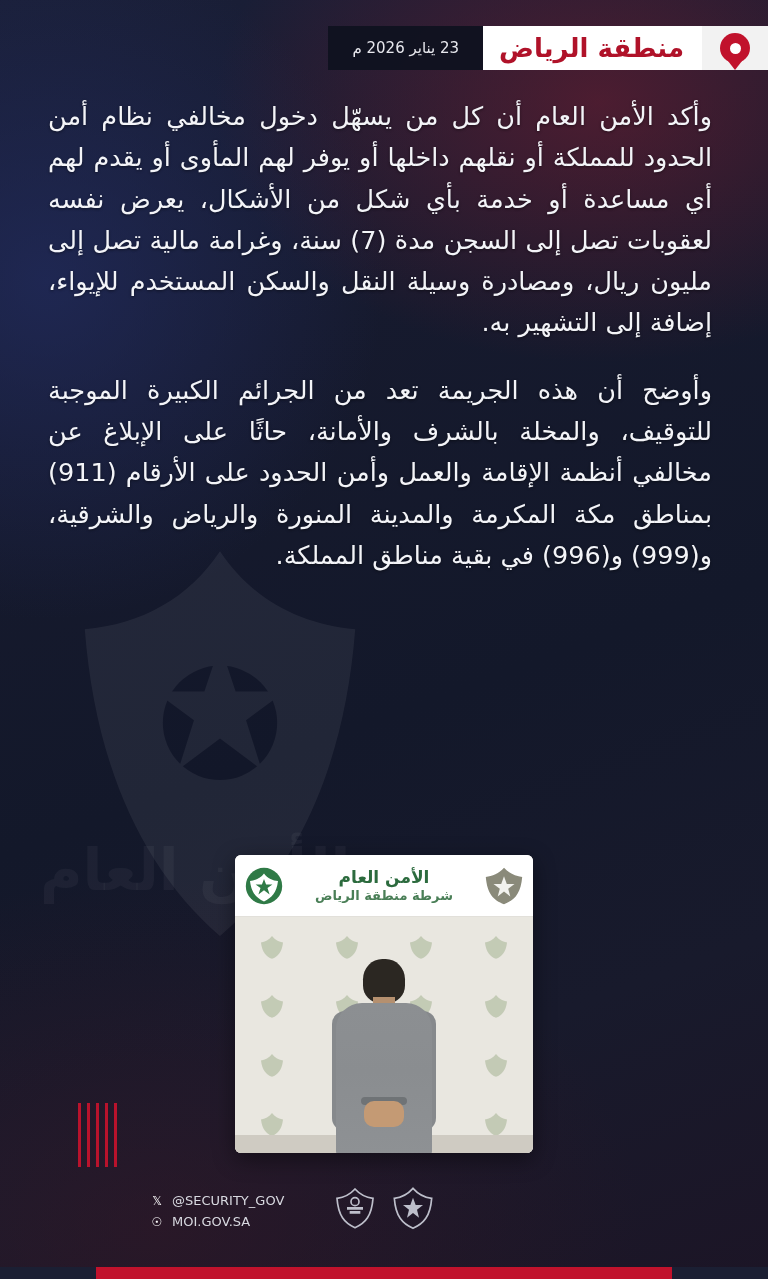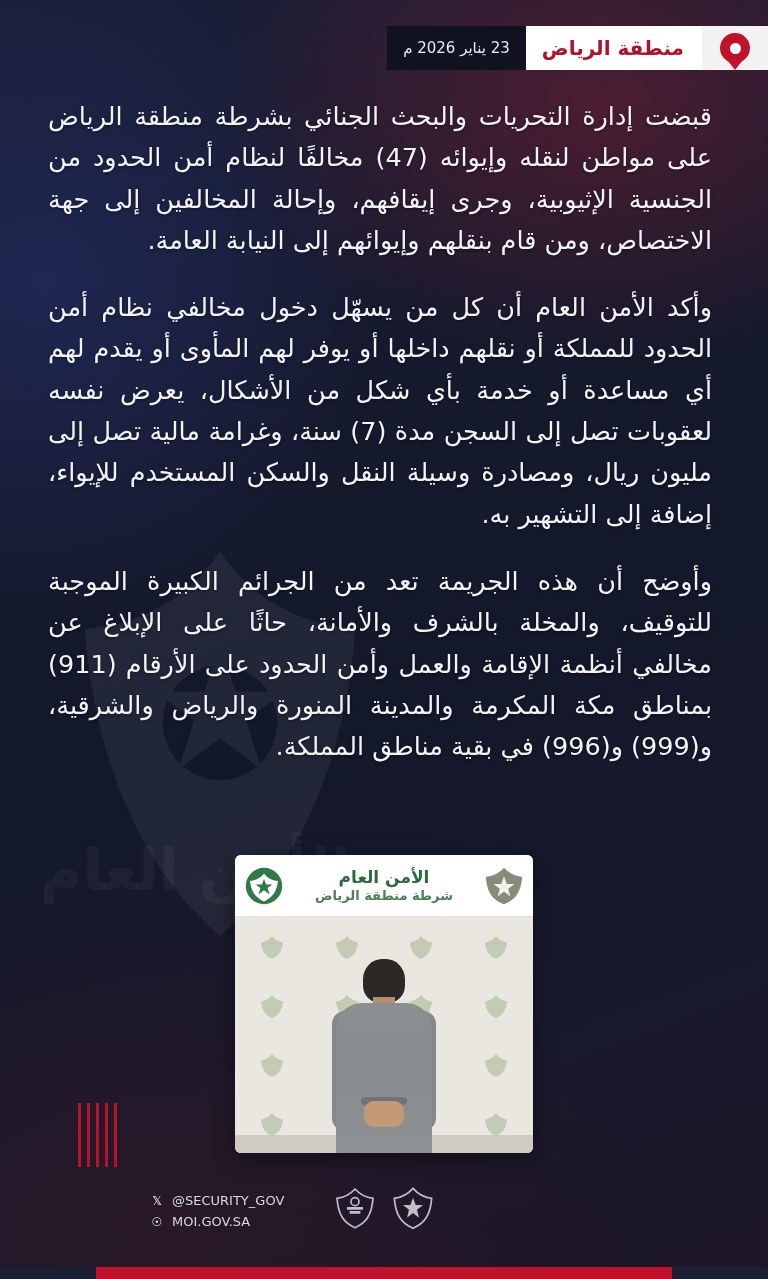--- a/index.html
+++ b/index.html
@@ -54,21 +54,21 @@
     top: 26px;
     right: 0;
     display: flex;
     align-items: stretch;
     height: 44px;
     z-index: 5;
   }
   .header-region {
     background: #ffffff;
     color: #b01229;
-    font-size: 20px;
+    font-size: 26px;
     font-weight: 700;
     display: flex;
     align-items: center;
     padding: 0 18px 0 16px;
     letter-spacing: 0;
     text-align: center;
   }
   .header-logo {
     width: 66px;
     background: #f2f2f2;
@@ -96,21 +96,21 @@
     width: 11px; height: 11px;
     border-radius: 50%;
     background: #fff;
   }
   .header-date {
     background: rgba(14,17,30,0.92);
     color: #e8e8ee;
     font-size: 15px;
     display: flex;
     align-items: center;
-    padding: 0 16px;
+    padding: 0 24px;
     margin-left: 0;
   }
 
   
   .content {
     position: absolute;
     top: 96px;
     right: 56px;
     left: 48px;
     z-index: 4;
@@ -308,21 +308,20 @@
     <div class="header-logo">
       <div class="pin">
         <div class="pin-inner"></div>
       </div>
     </div>
     <div class="header-region">منطقة الرياض</div>
     <div class="header-date">23 يناير 2026 م</div>
   </div>
 
   <div class="content">
-    <p class="para">قبضت إدارة التحريات والبحث الجنائي بشرطة منطقة الرياض على مواطن لنقله وإيوائه (47) مخالفًا لنظام أمن الحدود من الجنسية الإثيوبية، وجرى إيقافهم، وإحالة المخالفين إلى جهة الاختصاص، ومن قام بنقلهم وإيوائهم إلى النيابة العامة.</p>
     <p class="para">وأكد الأمن العام أن كل من يسهّل دخول مخالفي نظام أمن الحدود للمملكة أو نقلهم داخلها أو يوفر لهم المأوى أو يقدم لهم أي مساعدة أو خدمة بأي شكل من الأشكال، يعرض نفسه لعقوبات تصل إلى السجن مدة (7) سنة، وغرامة مالية تصل إلى مليون ريال، ومصادرة وسيلة النقل والسكن المستخدم للإيواء، إضافة إلى التشهير به.</p>
     <p class="para">وأوضح أن هذه الجريمة تعد من الجرائم الكبيرة الموجبة للتوقيف، والمخلة بالشرف والأمانة، حاثًا على الإبلاغ عن مخالفي أنظمة الإقامة والعمل وأمن الحدود على الأرقام (911) بمناطق مكة المكرمة والمدينة المنورة والرياض والشرقية، و(999) و(996) في بقية مناطق المملكة.</p>
   </div>
 
   <div class="photo-card">
     <div class="photo-head">
       <div class="emblem-right">
         <svg viewBox="0 0 60 60" aria-hidden="true">
           <path d="M30 4c7 8 17 12 26 13-2 24-11 33-26 39C15 50 6 41 4 17c9-1 19-5 26-13z" fill="#8a8a7a"></path>
           <path d="M30 16l4 11h11l-9 7 3 11-9-7-9 7 3-11-9-7h11z" fill="#f2f2ee"></path>

